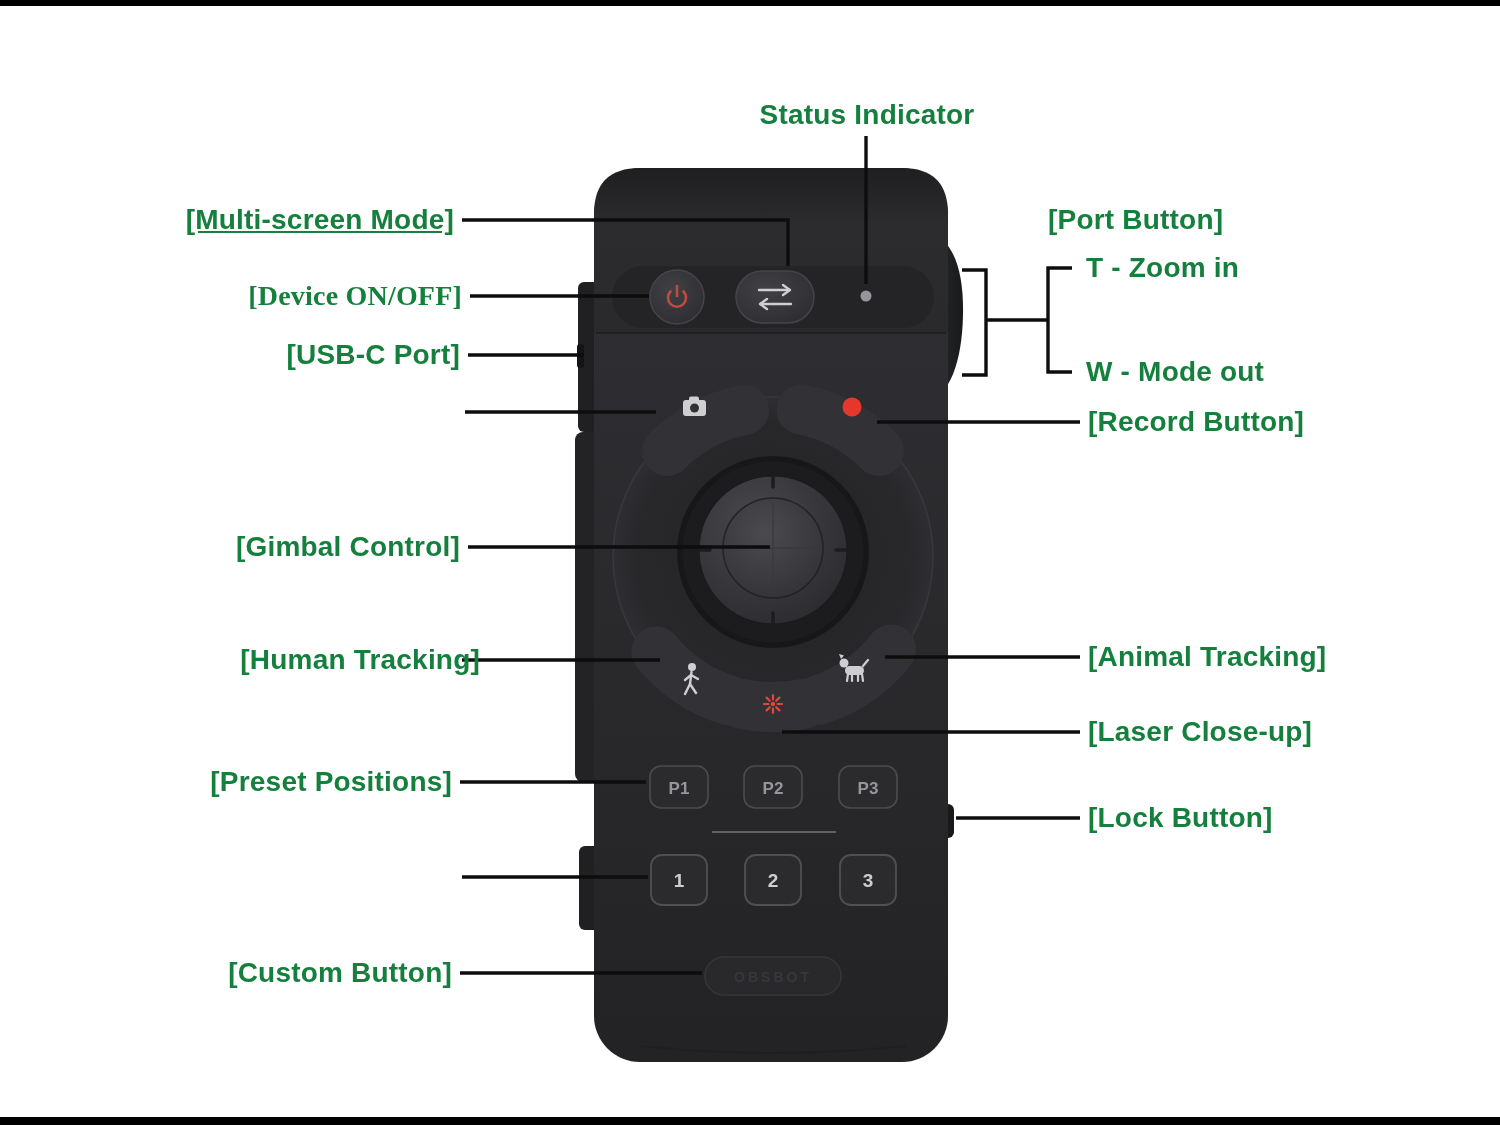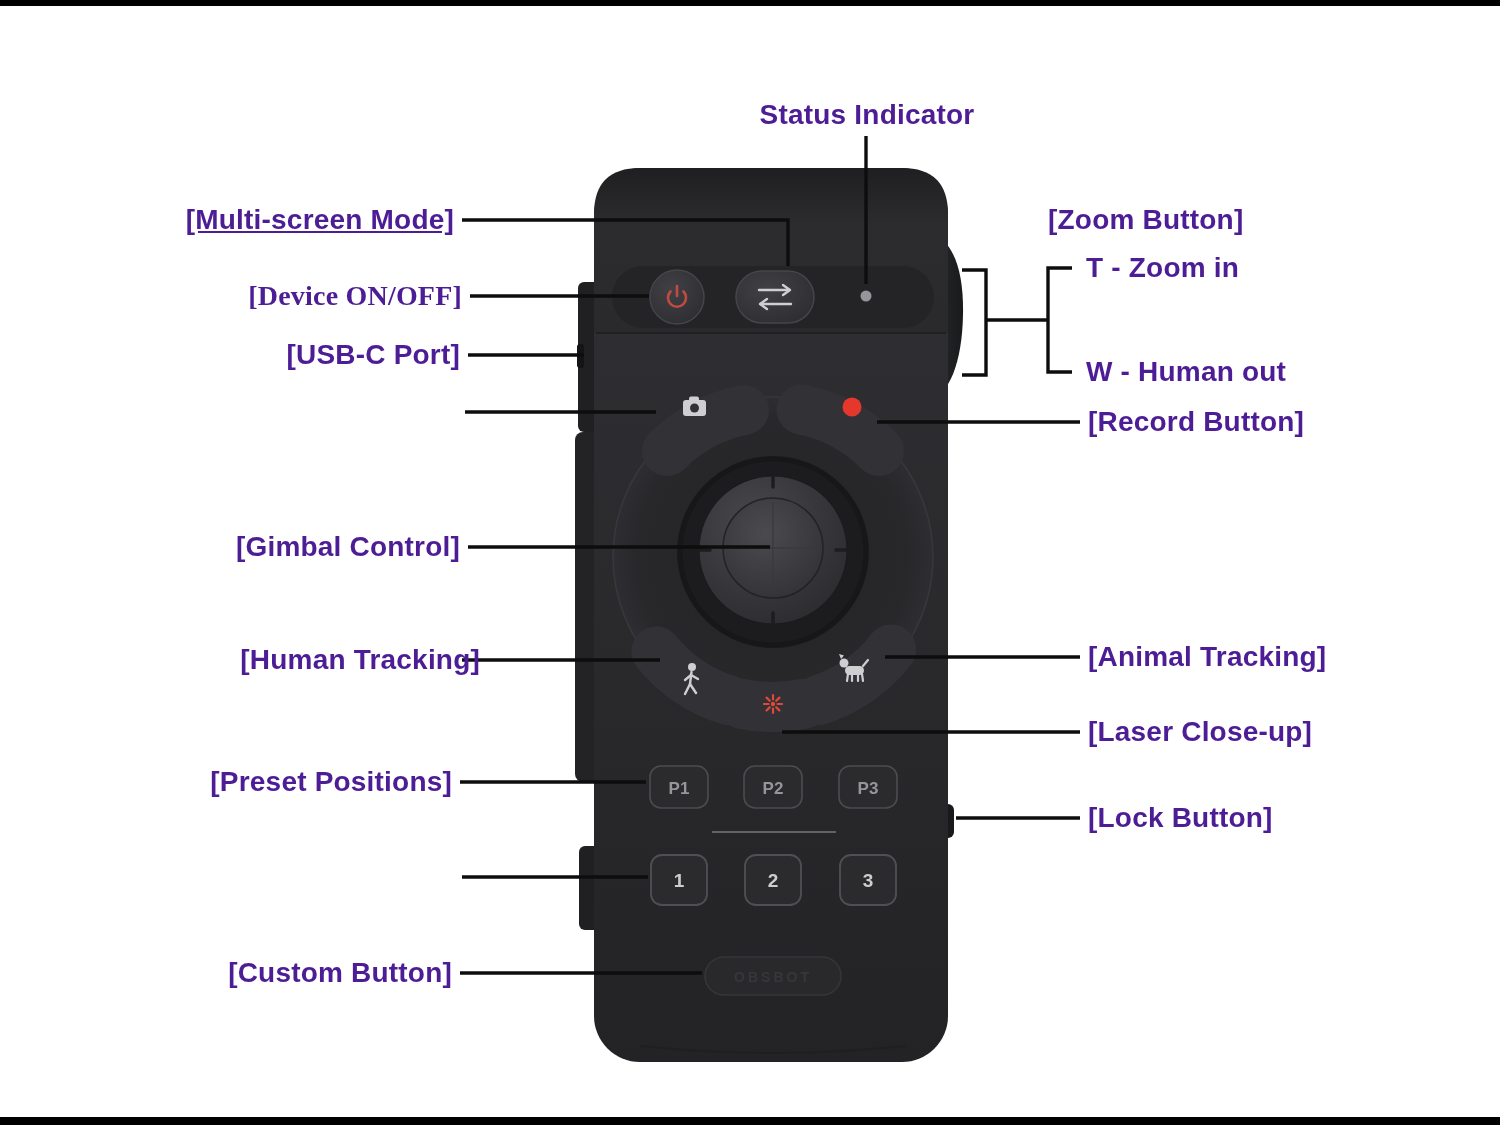--- a/index.html
+++ b/index.html
@@ -4,21 +4,21 @@
 <style>
   html,body{margin:0;padding:0;background:#ffffff;}
   .stage{
     position:relative;width:1500px;height:1125px;background:#ffffff;
     overflow:hidden;font-family:"Liberation Sans",sans-serif;
   }
   .frame{position:absolute;left:0;width:100%;background:#000;}
   .frame.top{top:0;height:6px;}
   .frame.bottom{bottom:0;height:8px;}
   .label{
-    position:absolute;font-size:28px;font-weight:600;color:#4c1d95;
+    position:absolute;font-size:28px;font-weight:600;color:#15803d;
     white-space:nowrap;letter-spacing:.2px;line-height:36px;
   }
   .label.center{text-align:center;}
   svg{position:absolute;left:0;top:0;}
   svg text{font-family:"Liberation Sans",sans-serif;}
 </style>
 </head>
 <body>
 
 <div class="stage">
@@ -210,21 +210,21 @@
   <div class="label center" style="top:97px; left:717px; width:300px;">Status Indicator</div>
 
   <div class="label" style="top:202px; right:1046px;text-decoration:underline;">[Multi-screen Mode]</div>
   <div class="label" style="top:278px; right:1038px;font-family:Liberation Serif, serif;">[Device ON/OFF]</div>
   <div class="label" style="top:337px; right:1040px;">[USB-C Port]</div>
   <div class="label" style="top:529px; right:1040px;">[Gimbal Control]</div>
   <div class="label" style="top:642px; right:1020px;">[Human Tracking]</div>
   <div class="label" style="top:764px; right:1048px;">[Preset Positions]</div>
   <div class="label" style="top:955px; right:1048px;">[Custom Button]</div>
 
-  <div class="label" style="top:202px; left:1048px;">[Zoom Button]</div>
+  <div class="label" style="top:202px; left:1048px;">[Port Button]</div>
   <div class="label" style="top:250px; left:1086px;">T - Zoom in</div>
-  <div class="label" style="top:354px; left:1086px;">W - Human out</div>
+  <div class="label" style="top:354px; left:1086px;">W - Mode out</div>
   <div class="label" style="top:404px; left:1088px;">[Record Button]</div>
   <div class="label" style="top:639px; left:1088px;">[Animal Tracking]</div>
   <div class="label" style="top:714px; left:1088px;text-align:center;">[Laser Close-up]</div>
   <div class="label" style="top:800px; left:1088px;">[Lock Button]</div>
 
 </div>
 
 </body></html>

